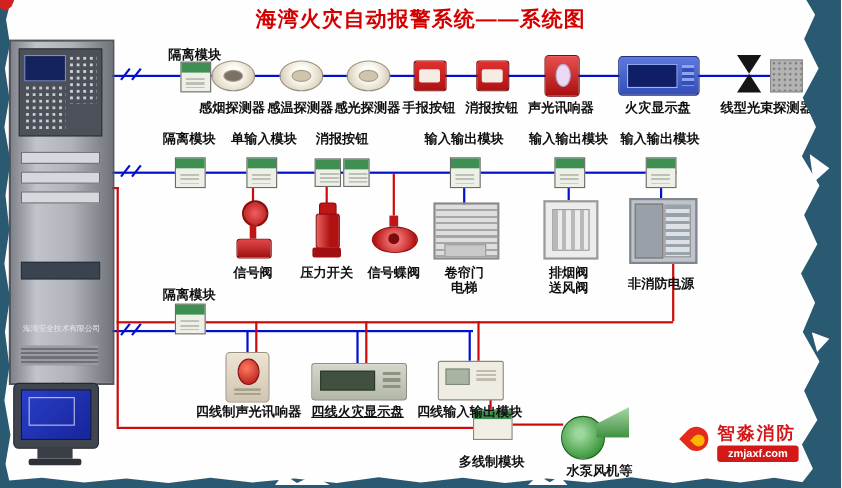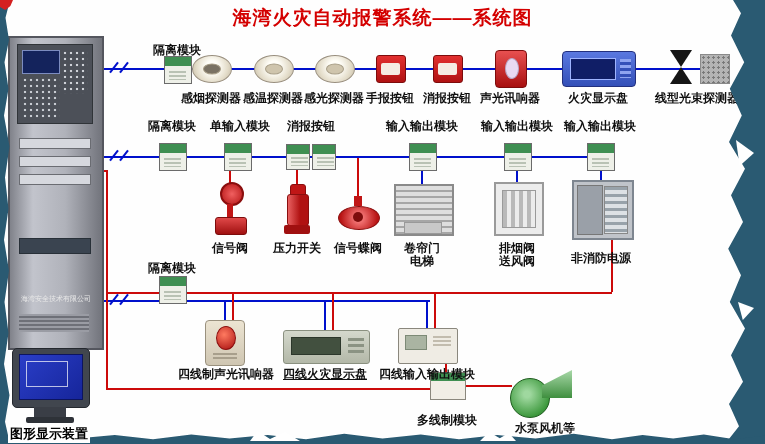--- a/index.html
+++ b/index.html
@@ -206,21 +206,20 @@
     <div class="cab-plate">海湾安全技术有限公司</div>
     <div class="cab-vent"></div>
   </div>
 
   <div class="monitor">
     <div class="mon-body"></div>
     <div class="mon-screen"></div>
     <div class="mon-base"></div>
     <div class="mon-foot"></div>
   </div>
-  <div class="lbl-big" style="left:8px;top:425px;">图形显示装置</div>
 
   <div class="title">海湾火灾自动报警系统——系统图</div>
 
   <div class="lbl" style="left:177px;top:42px;">隔离模块</div>
   <div class="module" style="left:164px;top:56px;"></div>
 
   <div class="det dark" style="left:192px;top:55px;"></div>
   <div class="lbl" style="left:211px;top:90px;">感烟探测器</div>
 
   <div class="det" style="left:254px;top:55px;"></div>
@@ -306,20 +305,25 @@
 
   <div class="mlmod" style="left:430px;top:372px;"></div>
   <div class="lbl" style="left:447px;top:412px;">多线制模块</div>
 
   <div class="fan" style="left:510px;top:370px;">
     <div class="scroll"></div>
     <div class="cone"></div>
   </div>
   <div class="lbl" style="left:545px;top:420px;">水泵风机等</div>
 
+  <div class="logo">
+    <div class="flame"></div>
+    <div class="logo-name">智淼消防</div>
+    <div class="logo-site">zmjaxf.com</div>
+  </div>
 
   <div class="edge edge-left"></div>
   <div class="edge edge-right"></div>
   <div class="edge edge-bottom"></div>
   <div class="shard" style="left:736px;top:140px;width:18px;height:26px;clip-path:polygon(0 0,100% 50%,20% 100%);"></div>
   <div class="shard" style="left:738px;top:300px;width:16px;height:20px;clip-path:polygon(0 10%,100% 40%,30% 100%);"></div>
   <div class="shard" style="left:250px;top:431px;width:50px;height:10px;clip-path:polygon(0 100%,15% 0,40% 80%,70% 10%,100% 100%);"></div>
   <div class="shard" style="left:480px;top:432px;width:36px;height:9px;clip-path:polygon(0 100%,25% 0,55% 70%,80% 10%,100% 100%);"></div>
   <div class="corner-red"></div>
 

